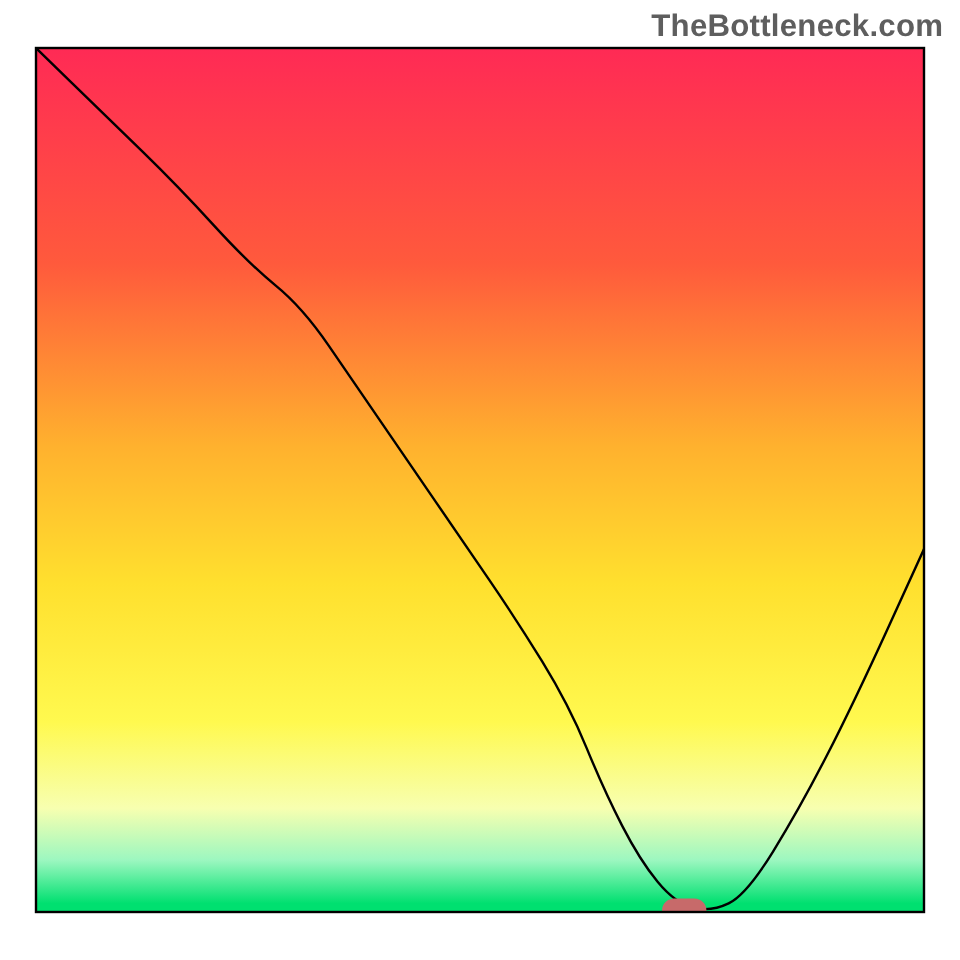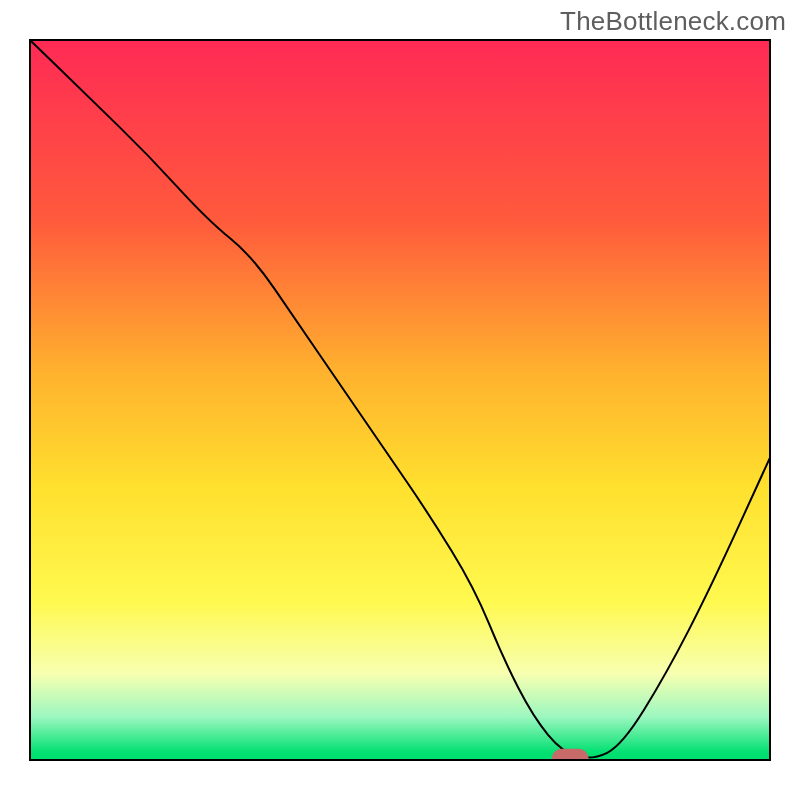--- a/index.html
+++ b/index.html
@@ -13,21 +13,21 @@
   .chart-container {
     position: relative;
     width: 800px;
     height: 800px;
   }
   .watermark {
     position: absolute;
     top: 6px;
     right: 14px;
     font-size: 26px;
-    font-weight: 400;
+    font-weight: 700;
     color: #5e5e5e;
     letter-spacing: 0.2px;
     z-index: 3;
   }
   svg.chart {
     position: absolute;
     left: 0;
     top: 0;
     width: 800px;
     height: 800px;

